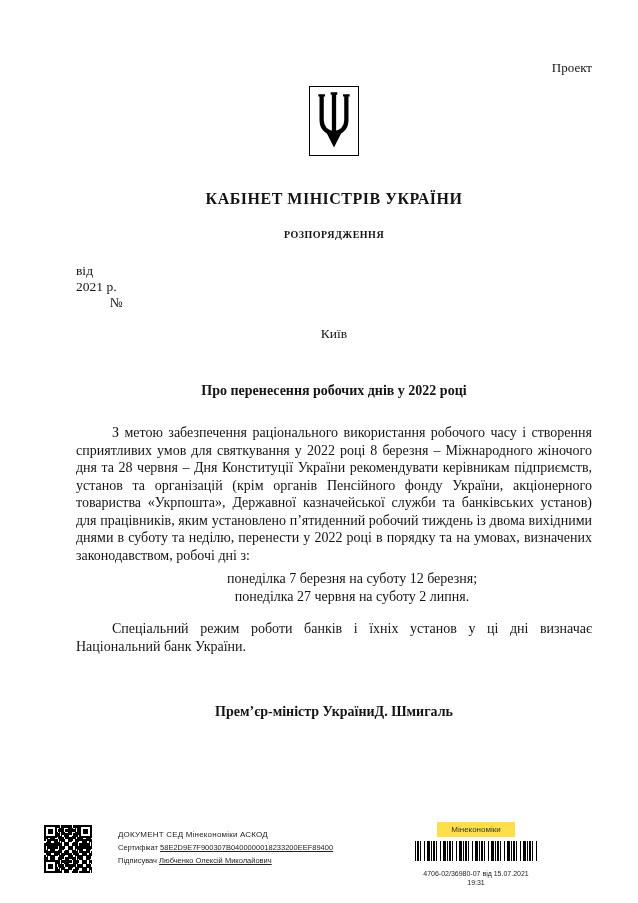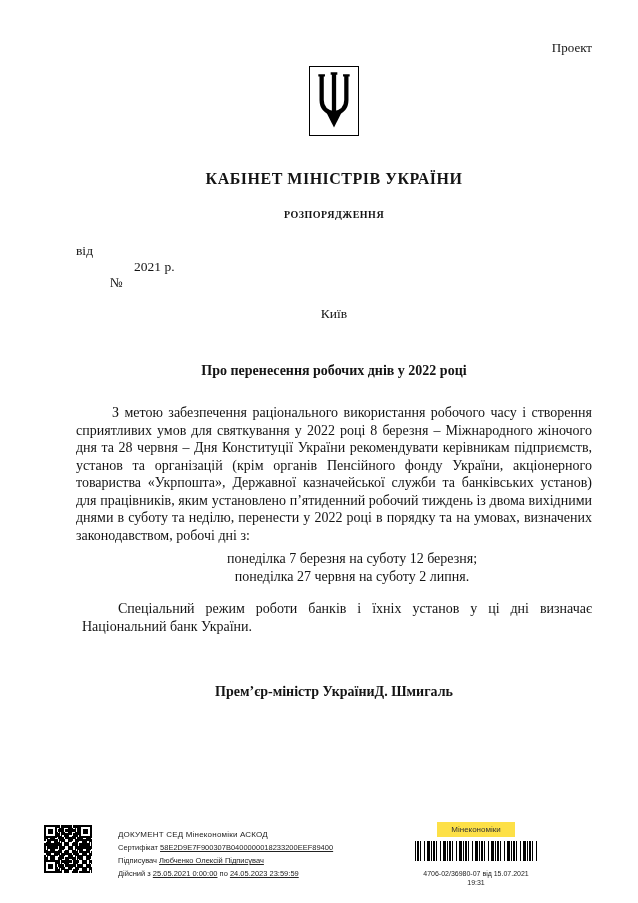--- a/index.html
+++ b/index.html
@@ -7,53 +7,53 @@
     position:relative;
     width:638px;height:903px;
     margin:0 auto;
     background:#fff;
     color:#141414;
     font-family:"Liberation Serif", serif;
     box-sizing:border-box;
     padding:40px 46px 0 76px;
     overflow:hidden;
   }
-  .draft{text-align:right;font-size:13px;}
+  .draft{text-align:right;font-size:13px;margin-top:20px;}
   .emblem-wrap{display:flex;justify-content:center;margin-top:10px;}
   .emblem-box{
     width:50px;height:70px;
     border:1.5px solid #000;
     display:flex;align-items:center;justify-content:center;
     box-sizing:border-box;
   }
   .org{
     text-align:center;font-size:16px;font-weight:bold;
     letter-spacing:.5px;margin:34px 0 0 0;
   }
   .doctype{
     text-align:center;font-size:10px;font-weight:bold;
     letter-spacing:.5px;margin:21px 0 0 0;
   }
   .dateline{
     display:flex;justify-content:center;gap:0;
     margin-top:23px;font-size:13.5px;flex-direction:column;
   }
-  .dateline .sp1{margin-left:58px;}
+  .dateline .sp1{}
   .dateline .sp2{margin-left:34px;}
   .city{text-align:center;font-size:13.5px;margin-top:15px;}
   .title{
     text-align:center;font-weight:bold;font-size:14px;margin-top:41px;
   }
   .body{font-size:14px;line-height:17.5px;margin:0;}
   .justify{text-align:justify;}
   .indent{text-indent:36px;}
   .para1{margin-top:25px;}
   .listline{padding-left:36px;text-align:center;}
   .list-first{margin-top:6px;}
-  .para2{margin-top:15px;margin-left:6px;}
+  .para2{margin-top:15px;}
   .signature{
     display:flex;justify-content:center;
     font-weight:bold;font-size:14px;margin-top:49px;
   }
   
   .footer{position:absolute;left:0;top:816px;width:592px;height:87px;font-family:"Liberation Sans",sans-serif;}
   .qr{
     position:absolute;left:44px;top:9px;width:48px;height:48px;
     background:
       repeating-conic-gradient(#000 0% 25%, transparent 0% 50%) 0 0/7px 7px,
@@ -139,27 +139,21 @@
     </div>
 
     <div class="sig-info">
       <div class="row sys">ДОКУМЕНТ СЕД Мінекономіки АСКОД</div>
       <div class="row">
         <span>Сертифікат</span>
         <span class="u">58E2D9E7F900307B0400000018233200EEF89400</span>
       </div>
       <div class="row">
         <span>Підписувач</span>
-        <span class="u">Любченко Олексій Підписувач</span>
-      </div>
-      <div class="row">
-        <span>Дійсний з</span>
-        <span class="u">25.05.2021 0:00:00</span>
-        <span>по</span>
-        <span class="u">24.05.2023 23:59:59</span>
+        <span class="u">Любченко Олексій Миколайович</span>
       </div>
     </div>
 
     <div class="stamp">
       <div>
         <span class="stamp-org">Мінекономіки</span>
       </div>
       <div class="barcode"></div>
       <div class="stamp-reg">4706-02/36980-07 від 15.07.2021</div>
       <div class="stamp-time">19:31</div>

